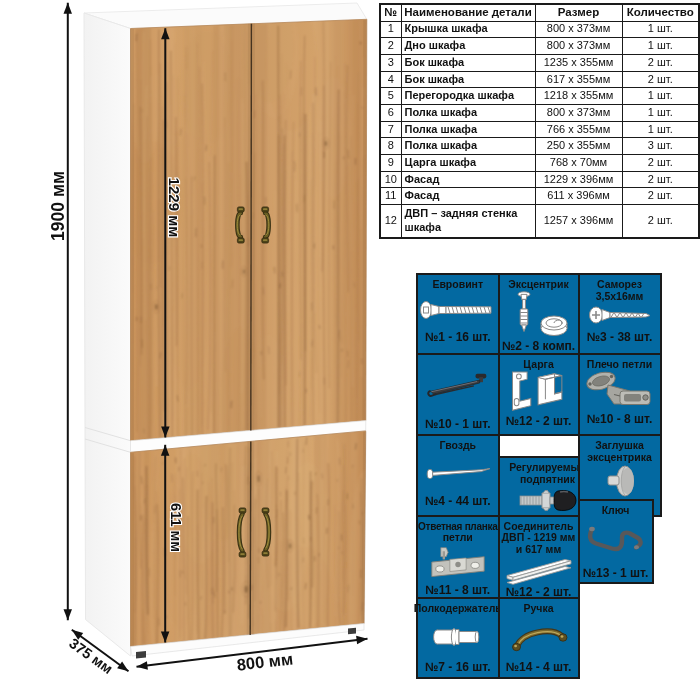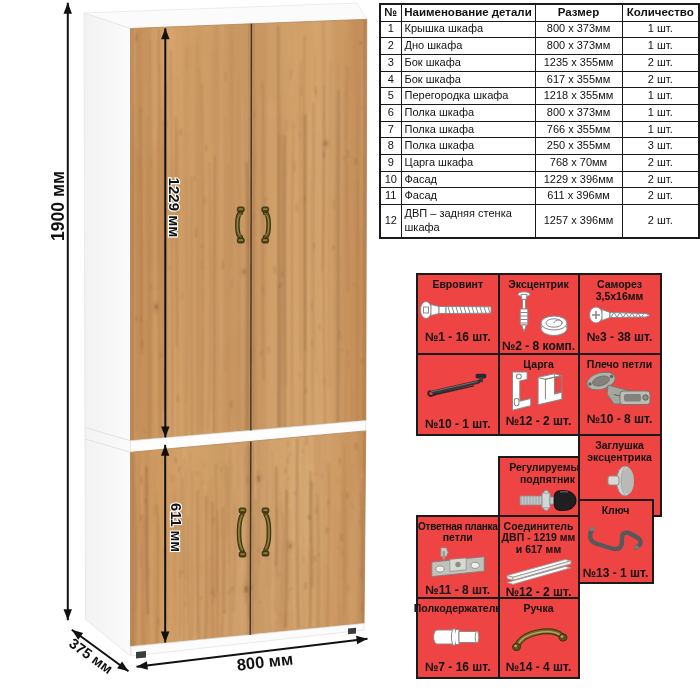--- a/index.html
+++ b/index.html
@@ -1,23 +1,23 @@
 <!DOCTYPE html>
 <html><head><meta charset="utf-8">
 <style>
 * { margin:0; padding:0; box-sizing:border-box; }
 html,body { width:700px; height:700px; background:#fff; font-family:"Liberation Sans", sans-serif; overflow:hidden; }
 #page { position:relative; width:700px; height:700px; }
 #parts { position:absolute; left:379px; top:2.5px; border-collapse:collapse; table-layout:fixed; }
 #parts td { border:1px solid #1a1a1a; font-size:11px; color:#111; padding:0 3px; vertical-align:middle; line-height:1.25; }
 #parts { border:2px solid #1a1a1a; }
 #parts .c { text-align:center; padding:0 1px; }
-#parts .l { text-align:left; }
+#parts .l { text-align:left;font-weight:bold; }
 #parts .hdr td { font-weight:bold; font-size:11.5px; }
-.hw { position:absolute; border:2px solid #1a1a1a; background:#ef4444; display:flex; flex-direction:column; align-items:center; color:#111; }
+.hw { position:absolute; border:2px solid #1a1a1a; background:#0369a1; display:flex; flex-direction:column; align-items:center; color:#111; }
 .hwt { font-weight:bold; font-size:10.5px; line-height:11.5px; text-align:center; padding-top:4px; }
 .hwi { flex:1; display:flex; align-items:center; justify-content:center; }
 .tsm { letter-spacing:-0.3px; font-size:10px; }
 .hwc { font-weight:bold; font-size:12px; }
 </style></head>
 <body>
 <div id="page">
 
 <svg width="400" height="700" viewBox="0 0 400 700" style="position:absolute;left:0;top:0">
 <defs>
@@ -844,20 +844,32 @@
 <rect x="36" y="21" width="30" height="13.5" rx="3" fill="#bcbcb6" stroke="#76766e" stroke-width="1"></rect>
 <rect x="40" y="24" width="17" height="7.5" rx="2" fill="#82827c"></rect>
 <circle cx="61.5" cy="27.5" r="2.7" fill="#8e8e88" stroke="#63635d"></circle>
 <path d="M30,24.5 l6,1.5" stroke="#63635d" stroke-width="1.2"></path>
 </g>
 </svg>
       </div>
 <div class="hwc" style="padding-bottom:19px">№10 - 8 шт.</div>
 </div>
 
+<div class="hw" style="left:416px;top:434px;width:83.5px;height:82.5px">
+<div class="hwt">Гвоздь</div>
+<div class="hwi">
+        <svg width="66" height="16" viewBox="0 0 66 16">
+<g stroke="#8a8a8a" stroke-width="1" fill="#fff">
+<ellipse cx="5" cy="9" rx="2.8" ry="4.6"></ellipse>
+<path d="M7.6,7.2 L56,4.8 L65,3.6 L56,6.6 L7.7,10.4 Z"></path>
+</g>
+</svg>
+      </div>
+<div class="hwc" style="padding-bottom:7px">№4 - 44 шт.</div>
+</div>
 
 <div class="hw" style="left:497.5px;top:456px;width:100px;height:82.5px">
 <div class="hwt">Регулируемый<br>подпятник</div>
 <div class="hwi">
         <svg width="60" height="34" viewBox="0 0 60 34">
 <g>
 <rect x="2" y="11" width="22" height="9" fill="#c4c8c9" stroke="#8b9092" stroke-width="0.8"></rect>
 <path d="M3,11 v9 M6,11 v9 M9,11 v9 M12,11 v9 M15,11 v9 M18,11 v9 M21,11 v9" stroke="#9aa0a2" stroke-width="1"></path>
 <path d="M24,8 L32,8 L32,23 L24,23 Z" fill="#d2d6d7" stroke="#8b9092"></path>
 <path d="M25,8 L27,5.5 L29.5,5.5 L31,8 M25,23 L27,25.5 L29.5,25.5 L31,23" fill="#c4c8c9" stroke="#8b9092" stroke-width="0.8"></path>

